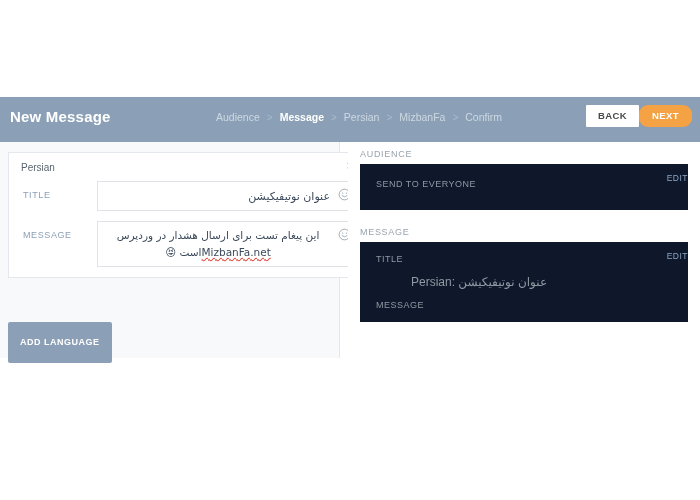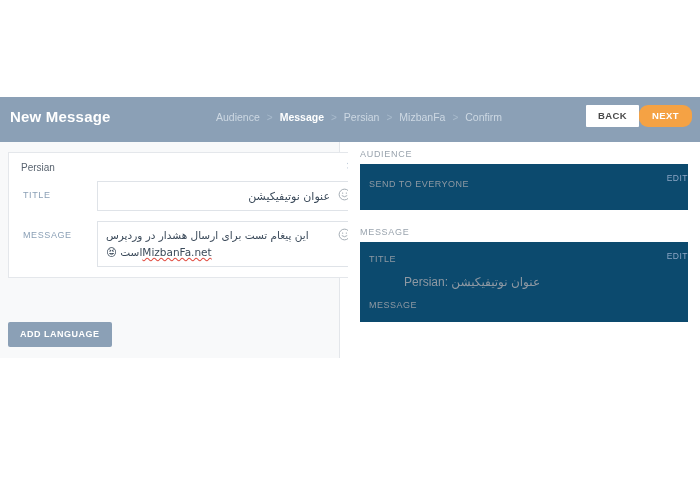--- a/index.html
+++ b/index.html
@@ -197,21 +197,21 @@
     width: 100%;
     min-height: 46px;
     box-sizing: border-box;
     border: 1px solid #dfe3e8;
     background: #ffffff;
     font-size: 10.5px;
     line-height: 17px;
     color: #3b4a5a;
     padding: 5px 26px 5px 8px;
     direction: rtl;
-    text-align: left;
+    text-align: center;
     font-family: "DejaVu Sans", sans-serif;
     position: relative;
   }
   .spellerr {
     text-decoration: underline;
     text-decoration-style: wavy;
     text-decoration-color: #e04a3f;
     direction: ltr;
     unicode-bidi: isolate;
   }
@@ -255,21 +255,21 @@
     position: absolute;
     left: 8px;
     top: 180px;
     background: #8ba0b6;
     color: #ffffff;
     font-size: 9px;
     font-weight: bold;
     letter-spacing: 0.5px;
     border: none;
     border-radius: 2px;
-    padding: 8px 12px;
+    padding: 16px 12px;
     cursor: pointer;
     font-family: "Liberation Sans", sans-serif;
     line-height: 1;
   }
 
   
   .right-col {
     position: absolute;
     left: 348px;
     top: 0;
@@ -298,22 +298,22 @@
   .summary-edit {
     position: absolute;
     right: 0;
     top: 31px;
     font-size: 8.5px;
     letter-spacing: 0.5px;
     color: #8ba5c4;
     cursor: pointer;
   }
   .summary-box {
-    background: #0c4a6e;
-    padding: 12px 9px;
+    background: #0f172a;
+    padding: 12px 16px;
     box-sizing: border-box;
   }
   .summary-box.audience {
     height: 46px;
     padding-top: 15px;
   }
   .summary-line {
     font-size: 9px;
     color: #8f99a3;
     letter-spacing: 0.5px;

